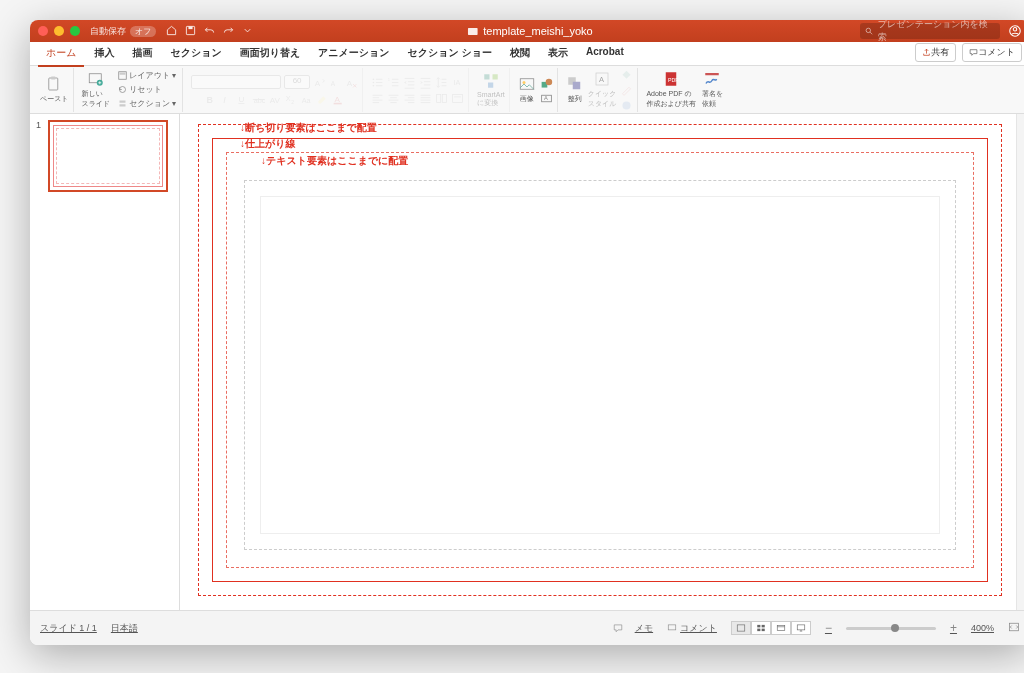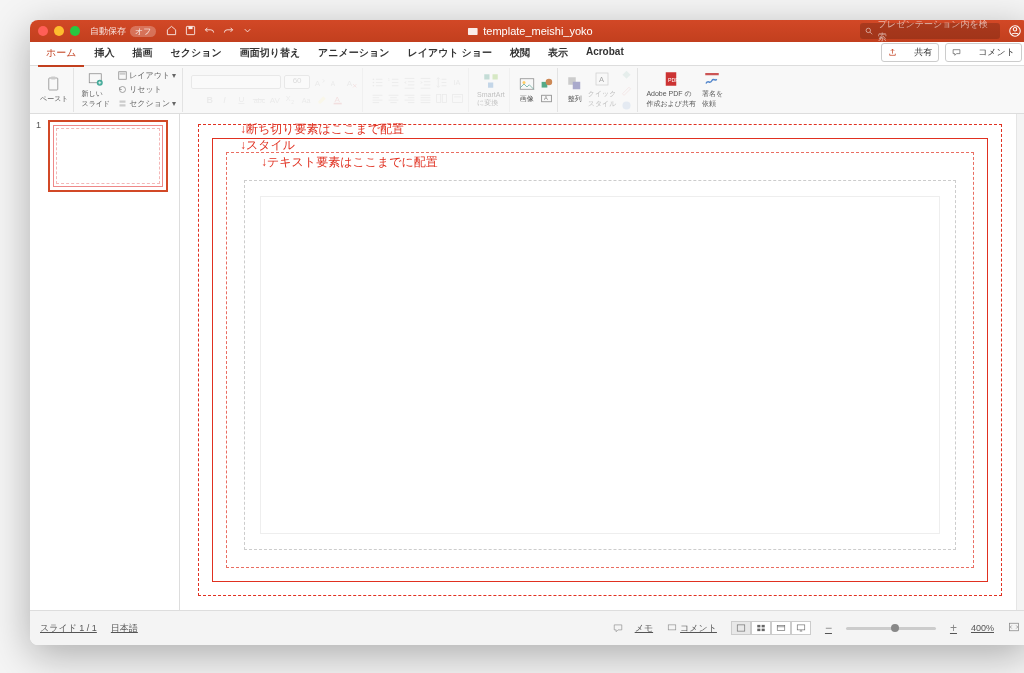--- a/index.html
+++ b/index.html
@@ -21,21 +21,21 @@
 .searchbox svg { width: 9px; height: 9px; fill: rgba(255,255,255,0.7); }
 .searchbox span { font-size: 9px; color: rgba(255,255,255,0.6); }
 .userbtn { position: absolute; right: 8px; top: 4px; width: 14px; height: 14px; }
 .userbtn svg { width: 14px; height: 14px; fill: none; stroke: #fff; stroke-width: 1.2; }
 
 
 .tabs { height: 24px; background: #fff; border-bottom: 1px solid #ddd; display: flex; align-items: flex-start; padding: 0 8px; gap: 2px; position: relative; }
 .tab { font-size: 10px; padding: 4px 8px 5px; color: #333; cursor: default; font-weight: bold; }
 .tab.active { color: #C23F1E; border-bottom: 2px solid #C23F1E; font-weight: 500; }
 .tabs-right { position: absolute; right: 8px; bottom: 3px; display: flex; gap: 6px; }
-.sharebtn, .commentbtn { font-size: 9px; padding: 2px 6px; border: 1px solid #ccc; border-radius: 3px; display: flex; align-items: center; gap: 17px; color: #333; background: #fff; }
+.sharebtn, .commentbtn { font-size: 9px; padding: 2px 6px; border: 1px solid #ccc; border-radius: 3px; display: flex; align-items: center; gap: 0; color: #333; background: #fff; }
 .sharebtn svg, .commentbtn svg { width: 9px; height: 9px; }
 
 
 .ribbon { height: 48px; background: #f8f8f8; border-bottom: 1px solid #ddd; display: flex; align-items: center; padding: 0 6px; gap: 4px; }
 .rgroup { display: flex; flex-direction: column; align-items: center; padding: 2px 4px; border-right: 1px solid #e3e3e3; height: 44px; justify-content: center; }
 .rgroup:last-child { border-right: none; }
 .bigbtn { display: flex; flex-direction: column; align-items: center; gap: 1px; }
 .bigbtn svg { width: 18px; height: 18px; }
 .bigbtn span { font-size: 7px; color: #555; }
 .rrow { display: flex; gap: 3px; align-items: center; }
@@ -56,21 +56,21 @@
 .thumbimg::before { content: ""; position: absolute; inset: 3px; border: 1px solid #e88; }
 .thumbimg::after { content: ""; position: absolute; inset: 6px; border: 1px dashed #e88; opacity: 0.6; }
 
 .canvas { flex: 1; background: #fff; position: relative; }
 .slide { position: absolute; left: 18px; top: 10px; right: 28px; bottom: 14px; }
 .bleed { position: absolute; inset: 0; border: 1px dashed #E03020; }
 .trim { position: absolute; inset: 14px; border: 1.5px solid #E03020; }
 .safe-outer { position: absolute; inset: 28px; border: 1px dashed #E03020; opacity: 0.7; }
 .safe-inner { position: absolute; inset: 56px 46px 46px 46px; border: 1px dashed #ccc; }
 .safe-inner2 { position: absolute; inset: 72px 62px 62px 62px; border: 1px solid #eee; }
-.annot { position: absolute; font-size: 12px; color: #E03020; font-weight: 400; }
+.annot { position: absolute; font-size: 10px; color: #E03020; font-weight: 700; }
 .a1 { left: 42px; top: -3px; }
 .a2 { left: 42px; top: 13px; }
 .a3 { left: 63px; top: 30px; }
 .vscroll { position: absolute; right: 0; top: 0; bottom: 0; width: 14px; background: #f4f4f4; border-left: 1px solid #e5e5e5; }
 
 
 .status { height: 20px; background: #f4f4f4; border-top: 1px solid #ddd; display: flex; align-items: center; padding: 17px 10px; font-size: 9px; color: #555; gap: 14px; text-decoration: underline; }
 .status .spacer { flex: 1; }
 .viewbtns { display: flex; gap: 0; }
 .viewbtns .vb { width: 20px; height: 14px; border: 1px solid #ccc; display: flex; align-items: center; justify-content: center; background: #fff; }
@@ -135,21 +135,21 @@
     </div>
   </div>
 
   <div class="tabs">
     <div class="tab active">ホーム</div>
     <div class="tab">挿入</div>
     <div class="tab">描画</div>
     <div class="tab">セクション</div>
     <div class="tab">画面切り替え</div>
     <div class="tab">アニメーション</div>
-    <div class="tab">レイアウト ショー</div>
+    <div class="tab">セクション ショー</div>
     <div class="tab">校閲</div>
     <div class="tab">表示</div>
     <div class="tab">Acrobat</div>
     <div class="tabs-right">
       <div class="sharebtn">
           <svg viewBox="0 0 16 16">
             <path d="M8 2v8M5 5l3-3 3 3M3 10v3h10v-3" fill="none" stroke="#C23F1E" stroke-width="1.3"></path>
           </svg>
           <span>共有</span>
         </div>
@@ -391,21 +391,21 @@
       </div>
     </div>
     <div class="canvas">
       <div class="slide">
         <div class="bleed"></div>
         <div class="trim"></div>
         <div class="safe-outer"></div>
         <div class="safe-inner"></div>
         <div class="safe-inner2"></div>
         <div class="annot a1">↓断ち切り要素はここまで配置</div>
-        <div class="annot a2">↓スタイル</div>
+        <div class="annot a2">↓仕上がり線</div>
         <div class="annot a3">↓テキスト要素はここまでに配置</div>
       </div>
       <div class="vscroll"></div>
     </div>
   </div>
 
   <div class="status">
     <span>スライド 1 / 1</span>
     <span>日本語</span>
     <div class="spacer"></div>

